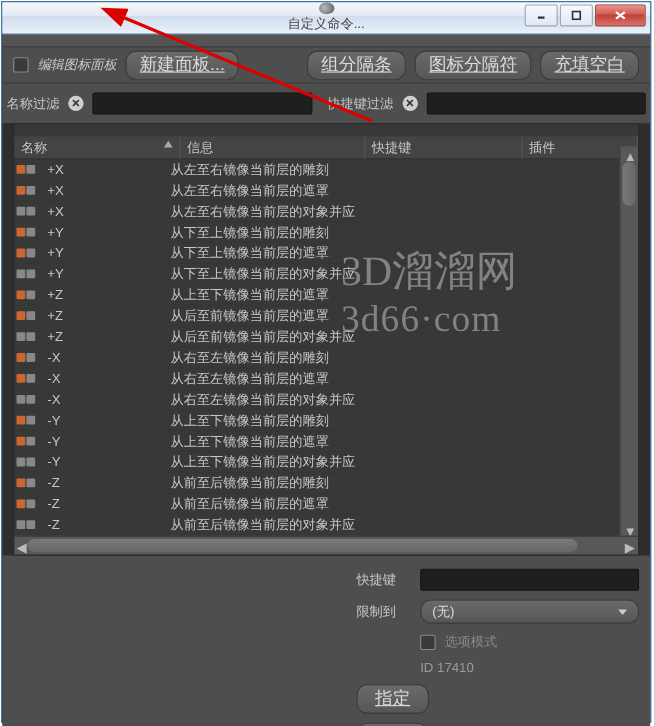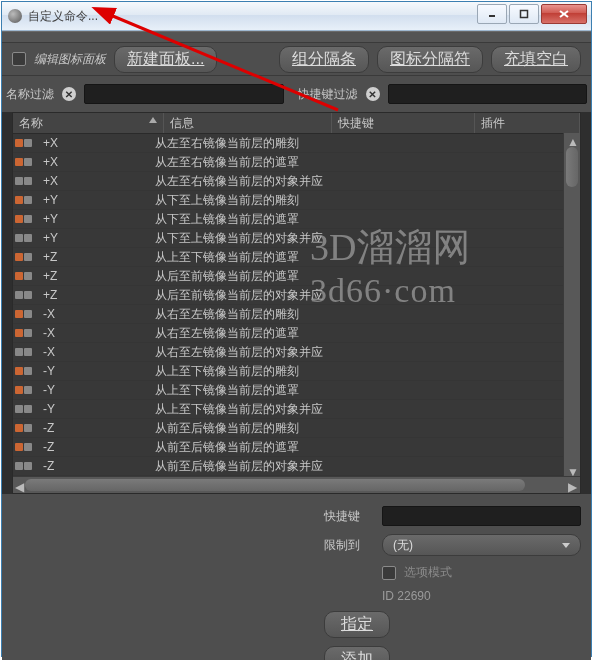--- a/index.html
+++ b/index.html
@@ -24,20 +24,21 @@
     background: #2e2e2e;
   }
   
   .titlebar {
     height: 28px;
     background: linear-gradient(#f6f9fc, #e1eaf4 45%, #d1deee 46%, #e8f0f9);
     border-bottom: 1px solid #9fb8d0;
     display: flex;
     align-items: center;
     position: relative;
+    flex-direction: column;
   }
   .titlebar .app-icon {
     width: 14px; height: 14px;
     margin: 0 6px;
     border-radius: 50%;
     background: radial-gradient(circle at 5px 5px, #bbb, #555);
   }
   .titlebar .title {
     color: #444;
     font-size: 12px;
@@ -142,20 +143,21 @@
     border: 1px solid #2a2a2a;
     background: #383838;
     position: relative;
   }
   .thead {
     display: flex;
     height: 20px;
     background: #444;
     border-bottom: 1px solid #2a2a2a;
     color: #c8c8c8;
+    margin-top: 11px;
   }
   .thead .th {
     padding: 2px 6px;
     border-right: 1px solid #555;
     position: relative;
   }
   .th-name { width: 138px; }
   .th-info { width: 155px; }
   .th-key  { width: 130px; }
   .th-plugin { flex:1; border-right:none; }
@@ -554,21 +556,21 @@
         <span class="lbl">限制到</span>
         <div class="dropdown">
           <span>(无)</span>
           <div class="tri"></div>
         </div>
       </div>
       <div class="formrow" style="padding-left:58px;">
         <div class="chk"></div>
         <span style="color:#8a8a8a">选项模式</span>
       </div>
-      <div class="static">ID 22690</div>
+      <div class="static">ID 17410</div>
       <div class="btnrow">
           <div class="btn small">指定</div>
         </div>
       <div class="btnrow">
           <div class="btn small">添加</div>
         </div>
 
     </div>
   </div>
 

